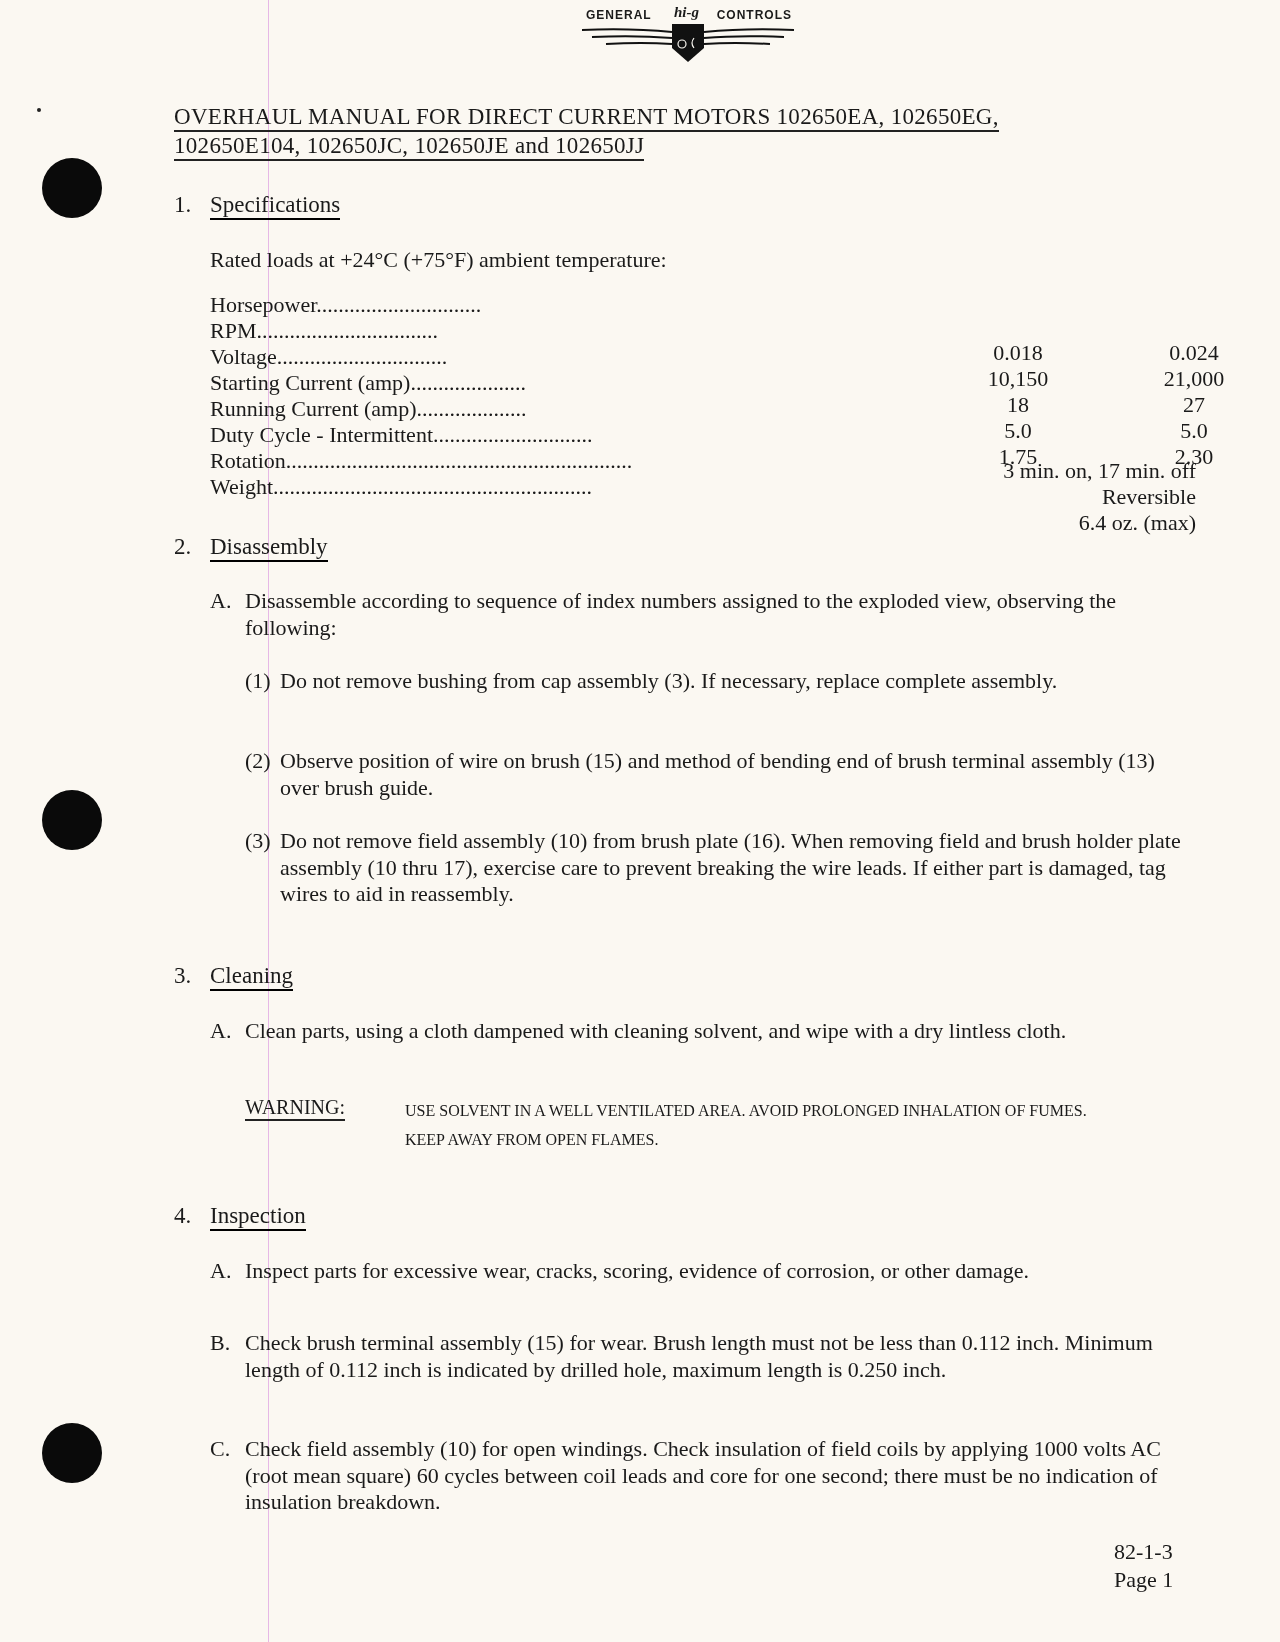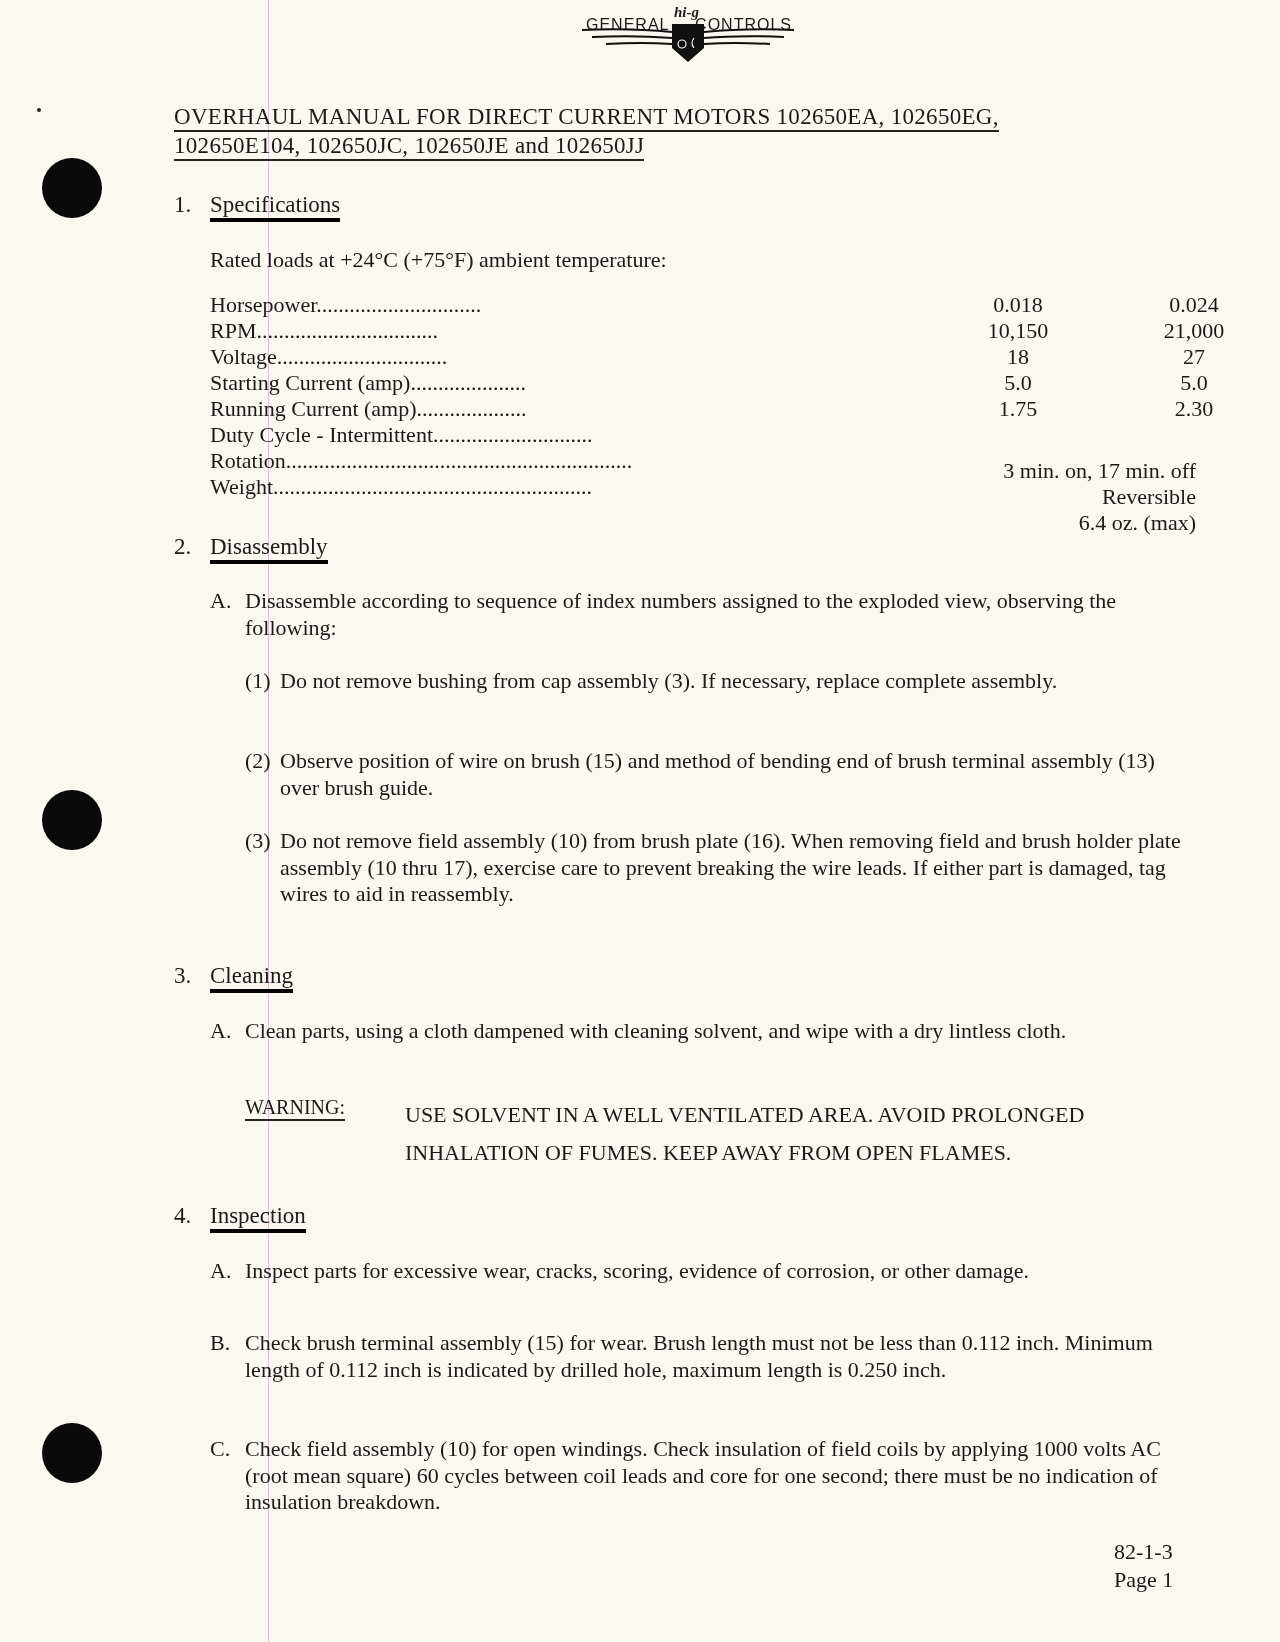--- a/index.html
+++ b/index.html
@@ -8,43 +8,43 @@
     background:#fbf8f2;
     font-family:"Liberation Serif","DejaVu Serif",serif;
     color:#1a1a1a;
   }
   .page { position:absolute; left:0; top:0; width:1280px; height:1642px; }
   .punch { position:absolute; left:42px; width:60px; height:60px; border-radius:50%; background:#0a0a0a; }
   .margin-line { position:absolute; left:268px; top:0; width:1px; height:1642px; background:#e6b8e6; }
   .stray-dot { position:absolute; left:37px; top:108px; width:4px; height:4px; border-radius:50%; background:#222; }
 
   .logo { position:absolute; left:580px; top:6px; width:216px; height:58px; }
-  .logo-text { position:absolute; top:2px; font-family:"Liberation Sans",sans-serif; font-weight:normal; font-size:16px; letter-spacing:1px;margin-top:8px; }
+  .logo-text { position:absolute; top:2px; font-family:"Liberation Sans",sans-serif; font-weight:bold; font-size:12px; letter-spacing:1px; }
   .logo-left { left:6px; }
   .logo-right { right:4px; }
   .logo-mid { position:absolute; left:94px; top:-2px; font-family:"Liberation Serif",serif; font-style:italic; font-weight:bold; font-size:15px; }
 
   .title-line { position:absolute; left:174px; font-size:23px; letter-spacing:0.3px; white-space:nowrap; }
   .title-line .txt { border-bottom:2px solid #222; padding-bottom:1px; }
 
   .heading { position:absolute; font-size:23px; white-space:nowrap; }
   .heading .num { display:inline-block; width:36px; }
-  .heading .lbl { border-bottom:4px solid #000000; padding-bottom:1px; }
+  .heading .lbl { border-bottom:2px solid #000000; padding-bottom:1px; }
 
   .para { position:absolute; font-size:22px; line-height:26.5px; }
 
   .spec-row { position:absolute; left:210px; width:986px; height:26px; font-size:22px; white-space:nowrap; }
   .spec-row .lbl { position:absolute; left:0; }
-  .spec-row .v { position:absolute; width:120px; text-align:center; }
+  .spec-row .v { position:absolute; width:120px; text-align:center;margin-top:48px; }
   .spec-row .v1 { left:748px; }
   .spec-row .v2 { left:924px; }
   .spec-row .wide { position:absolute; right:0;margin-top:36px; }
 
   .warn-label { position:absolute; left:245px; font-size:20px; border-bottom:2px solid #222; }
-  .warn-text { position:absolute; left:405px; font-size:22px; line-height:38px; width:700px; }
+  .warn-text { position:absolute; left:405px; font-size:16px; line-height:29px; width:700px; }
 
   .footer { position:absolute; font-size:22px; line-height:28px; }
 </style>
 </head>
 <body>
 
 <div class="page">
 
   <div class="margin-line"></div>
   <div class="stray-dot"></div>

